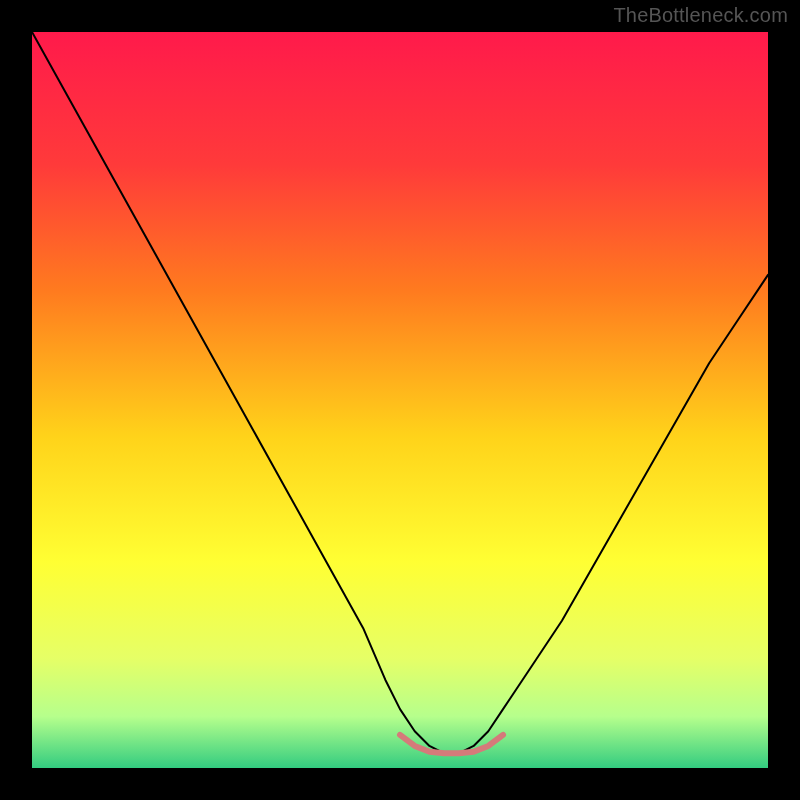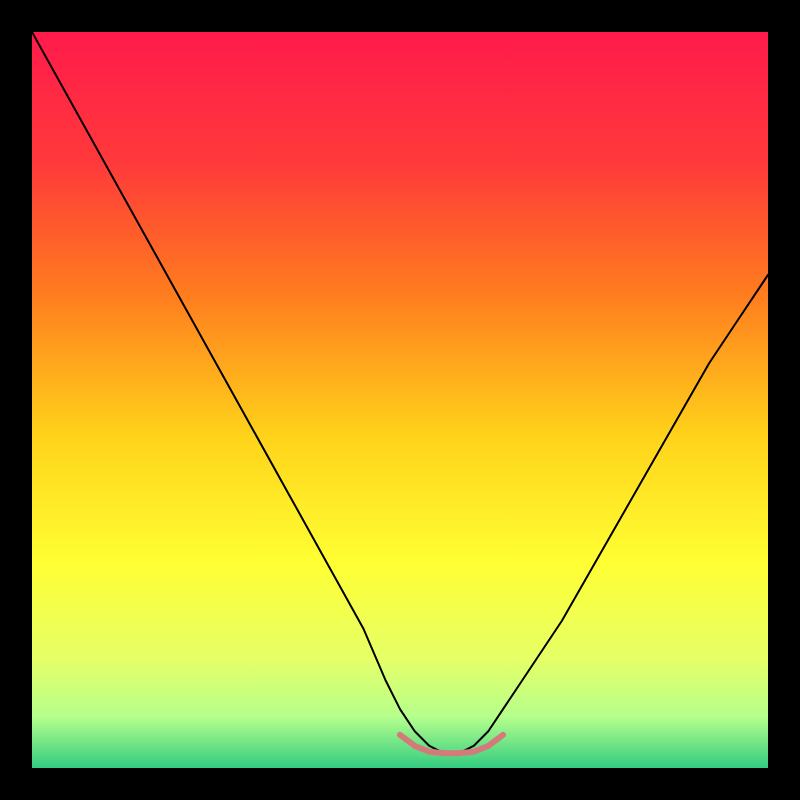--- a/index.html
+++ b/index.html
@@ -51,20 +51,21 @@
     height: 736px;
     z-index: 2;
     pointer-events: none;
   }
 </style>
 </head>
 <body>
 
 <div class="frame">
 
+  <div class="watermark">TheBottleneck.com</div>
 
   <div class="plot-area">
 
     <svg class="gradient" viewBox="0 0 736 736" preserveAspectRatio="none">
       <defs>
         <linearGradient id="bg-grad" x1="0" y1="0" x2="0" y2="1">
             <stop offset="0%" stop-color="#ff1a4b"></stop>
             <stop offset="18%" stop-color="#ff3a3a"></stop>
             <stop offset="35%" stop-color="#ff7a1f"></stop>
             <stop offset="55.00000000000001%" stop-color="#ffd31a"></stop>

